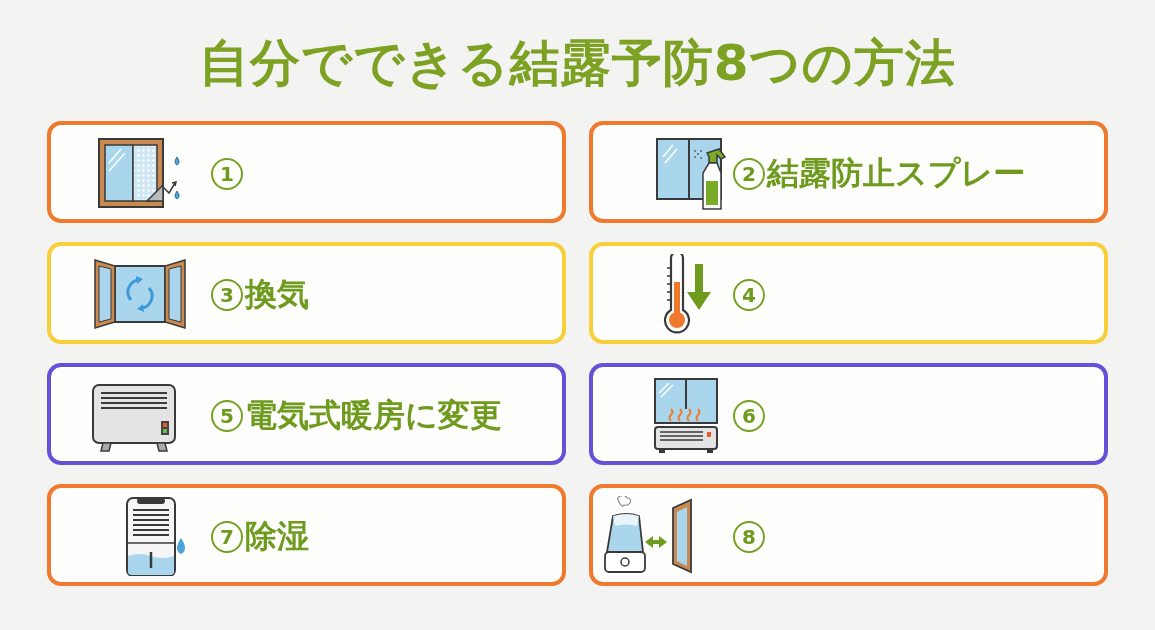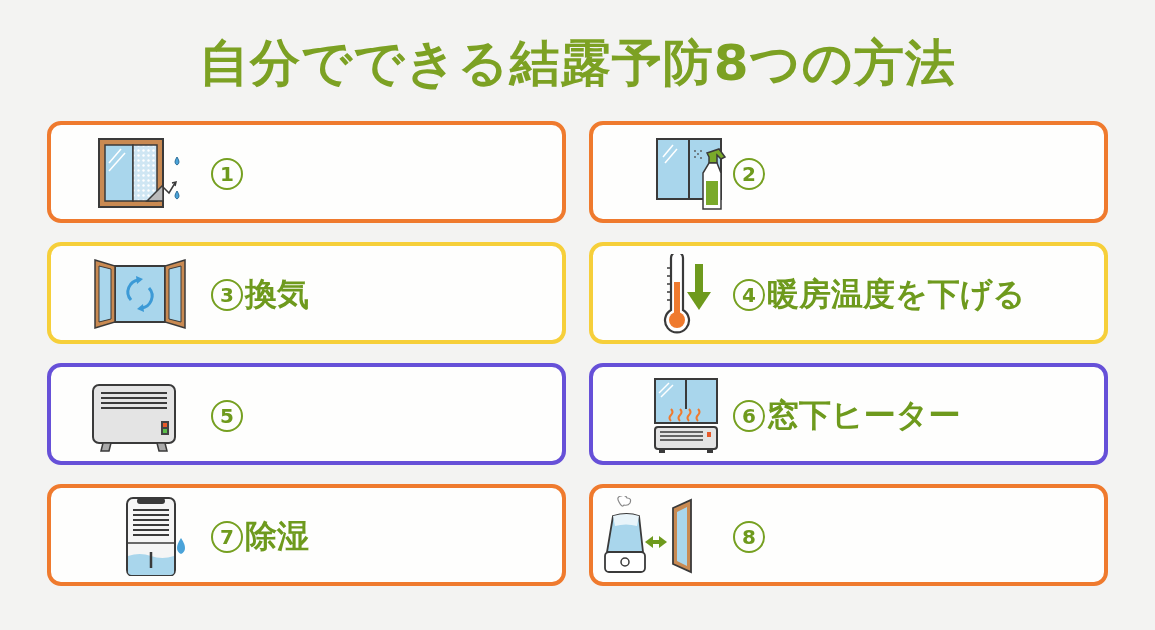--- a/index.html
+++ b/index.html
@@ -103,20 +103,21 @@
       <circle cx="72" cy="24" r="0.9" fill="#555"></circle>
         <circle cx="78" cy="18" r="0.9" fill="#555"></circle>
       <circle cx="78" cy="25" r="0.9" fill="#555"></circle>
       <path d="M84 20 L96 16 L102 24 L98 26 L94 22 L94 30 L86 30 L86 24 Z" fill="#7aaa2a" stroke="#3a3a3a" stroke-width="1.5"></path>
       <path d="M86 30 L94 30 L98 40 L98 76 L80 76 L80 40 Z" fill="#ffffff" stroke="#3a3a3a" stroke-width="1.5"></path>
       <rect x="83" y="48" width="12" height="24" fill="#7aaa2a"></rect>
     </svg>
   </div>
   <div class="label" style="left:140px;">
     <span class="num">2</span>
+    <span>結露防止スプレー</span>
   </div>
 </div>
 
 <div class="card yellow" style="left:47px; top:242px;">
   <div class="icon">
     <svg viewBox="0 0 110 80">
       <rect x="34" y="12" width="50" height="56" fill="#a9d6ec" stroke="#3a3a3a" stroke-width="2"></rect>
       <path d="M14 6 L34 12 L34 68 L14 74 Z" fill="#c98a52" stroke="#3a3a3a" stroke-width="1.5"></path>
       <path d="M18 12 L30 15 L30 65 L18 68 Z" fill="#a9d6ec" stroke="#3a3a3a" stroke-width="1"></path>
       <path d="M104 6 L84 12 L84 68 L104 74 Z" fill="#c98a52" stroke="#3a3a3a" stroke-width="1.5"></path>
@@ -143,41 +144,41 @@
       <line x1="48" y1="22" x2="44" y2="22" stroke="#3a3a3a" stroke-width="1.5"></line>
       <line x1="48" y1="30" x2="44" y2="30" stroke="#3a3a3a" stroke-width="1.5"></line>
       <line x1="48" y1="38" x2="44" y2="38" stroke="#3a3a3a" stroke-width="1.5"></line>
       <line x1="48" y1="46" x2="44" y2="46" stroke="#3a3a3a" stroke-width="1.5"></line>
       <rect x="72" y="10" width="8" height="30" fill="#6e9a1d"></rect>
       <path d="M64 38 L88 38 L76 56 Z" fill="#6e9a1d"></path>
     </svg>
   </div>
   <div class="label" style="left:140px;">
     <span class="num">4</span>
-    <span>暖房温度を下げる</span>
   </div>
 </div>
 
 <div class="card purple" style="left:47px; top:363px;">
   <div class="icon">
     <svg viewBox="0 0 110 80">
       <rect x="12" y="10" width="82" height="58" rx="6" fill="#e4e4e4" stroke="#3a3a3a" stroke-width="2"></rect>
       <line x1="20" y1="18" x2="86" y2="18" stroke="#3a3a3a" stroke-width="2"></line>
       <line x1="20" y1="23" x2="86" y2="23" stroke="#3a3a3a" stroke-width="2"></line>
       <line x1="20" y1="28" x2="86" y2="28" stroke="#3a3a3a" stroke-width="2"></line>
       <line x1="20" y1="33" x2="86" y2="33" stroke="#3a3a3a" stroke-width="2"></line>
       <rect x="80" y="46" width="8" height="14" fill="#444"></rect>
       <rect x="82" y="48" width="4" height="4" fill="#e85a2a"></rect>
       <rect x="82" y="54" width="4" height="4" fill="#5bbf4a"></rect>
       <path d="M22 68 L20 76 L28 76 L30 68 Z" fill="#aaa" stroke="#3a3a3a" stroke-width="1.5"></path>
       <path d="M76 68 L78 76 L86 76 L84 68 Z" fill="#aaa" stroke="#3a3a3a" stroke-width="1.5"></path>
     </svg>
   </div>
   <div class="label" style="left:160px;">
     <span class="num">5</span>
+    <span>電気式暖房に変更</span>
   </div>
 </div>
 
 <div class="card purple" style="left:589px; top:363px;">
   <div class="icon">
     <svg viewBox="0 0 110 80">
       <rect x="32" y="4" width="62" height="44" fill="#a9d6ec" stroke="#3a3a3a" stroke-width="2"></rect>
       <line x1="63" y1="4" x2="63" y2="34" stroke="#3a3a3a" stroke-width="2"></line>
       <line x1="36" y1="18" x2="46" y2="8" stroke="#fff" stroke-width="1.5"></line>
       <line x1="38" y1="22" x2="50" y2="10" stroke="#fff" stroke-width="1.5"></line>
@@ -189,21 +190,20 @@
       <line x1="37" y1="57" x2="80" y2="57" stroke="#3a3a3a" stroke-width="1.5"></line>
       <line x1="37" y1="61" x2="80" y2="61" stroke="#3a3a3a" stroke-width="1.5"></line>
       <line x1="37" y1="65" x2="80" y2="65" stroke="#3a3a3a" stroke-width="1.5"></line>
       <rect x="84" y="57" width="4" height="5" fill="#e85a2a"></rect>
       <rect x="36" y="74" width="6" height="4" fill="#3a3a3a"></rect>
       <rect x="84" y="74" width="6" height="4" fill="#3a3a3a"></rect>
     </svg>
   </div>
   <div class="label" style="left:140px;">
     <span class="num">6</span>
-    <span>窓下ヒーター</span>
   </div>
 </div>
 
 <div class="card orange" style="left:47px; top:484px;">
   <div class="icon">
     <svg viewBox="0 0 110 80">
       <rect x="46" y="2" width="48" height="78" rx="6" fill="#f5f5f5" stroke="#3a3a3a" stroke-width="2"></rect>
       <rect x="56" y="2" width="28" height="6" rx="3" fill="#3a3a3a"></rect>
       <line x1="52" y1="14" x2="88" y2="14" stroke="#3a3a3a" stroke-width="2"></line>
       <line x1="52" y1="19" x2="88" y2="19" stroke="#3a3a3a" stroke-width="2"></line>

